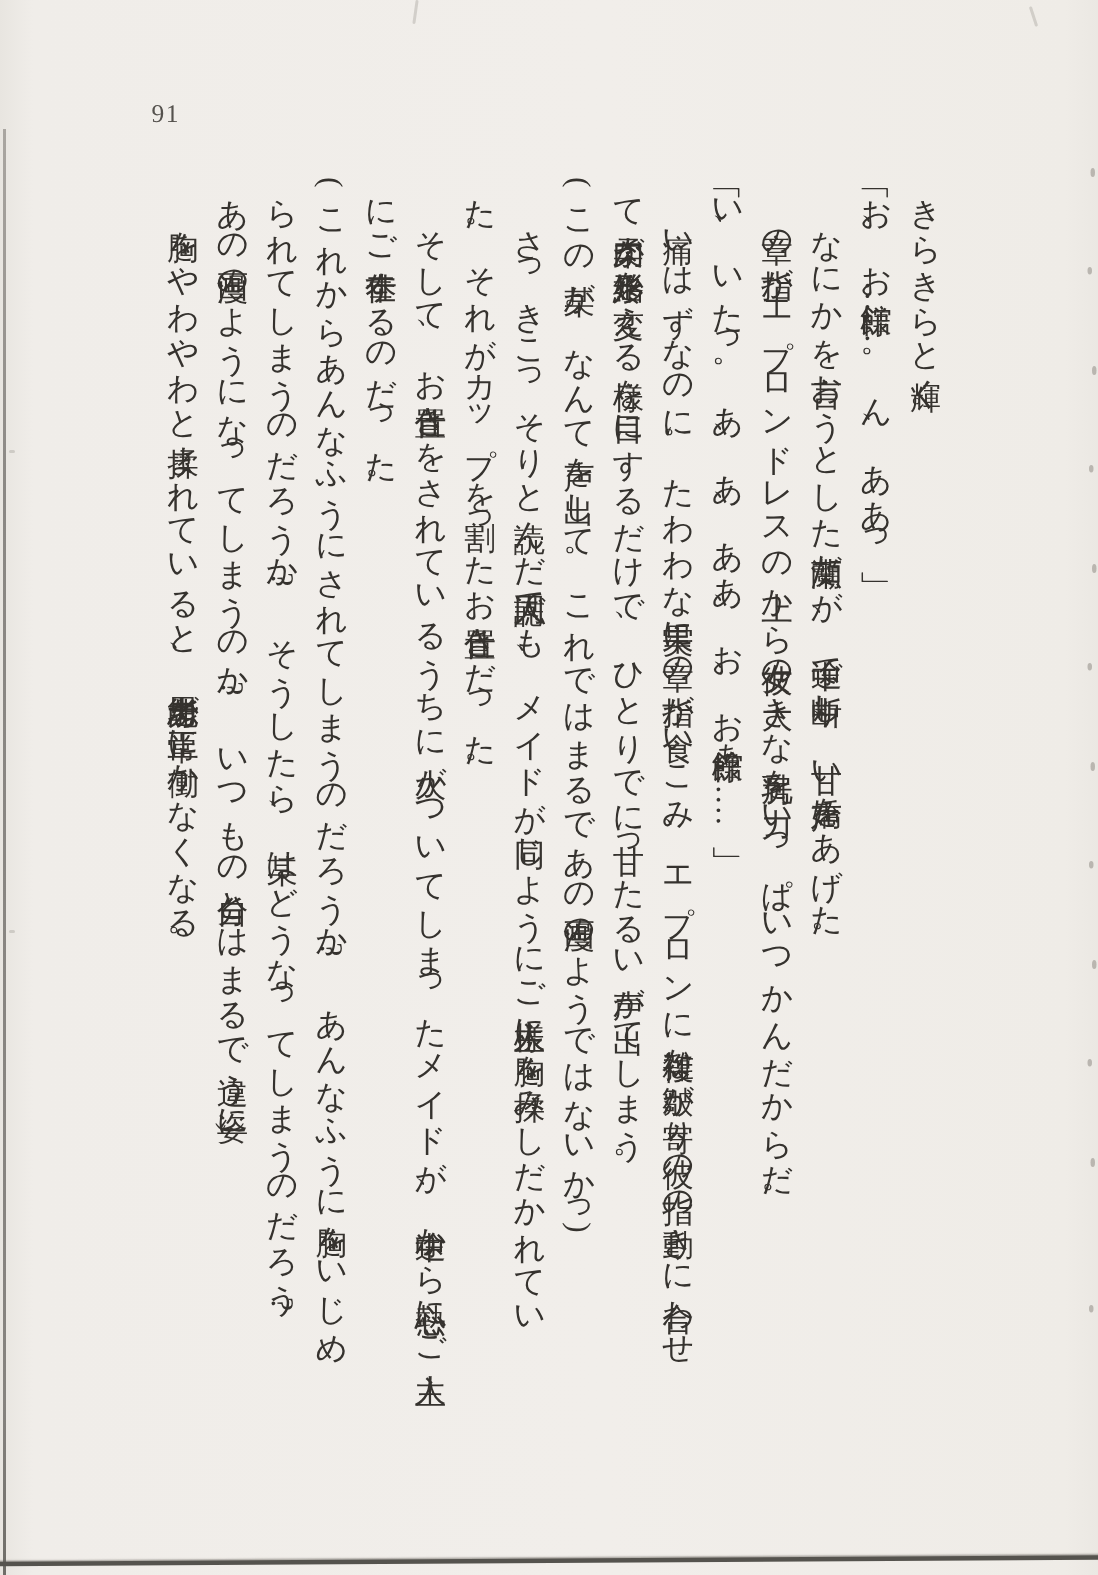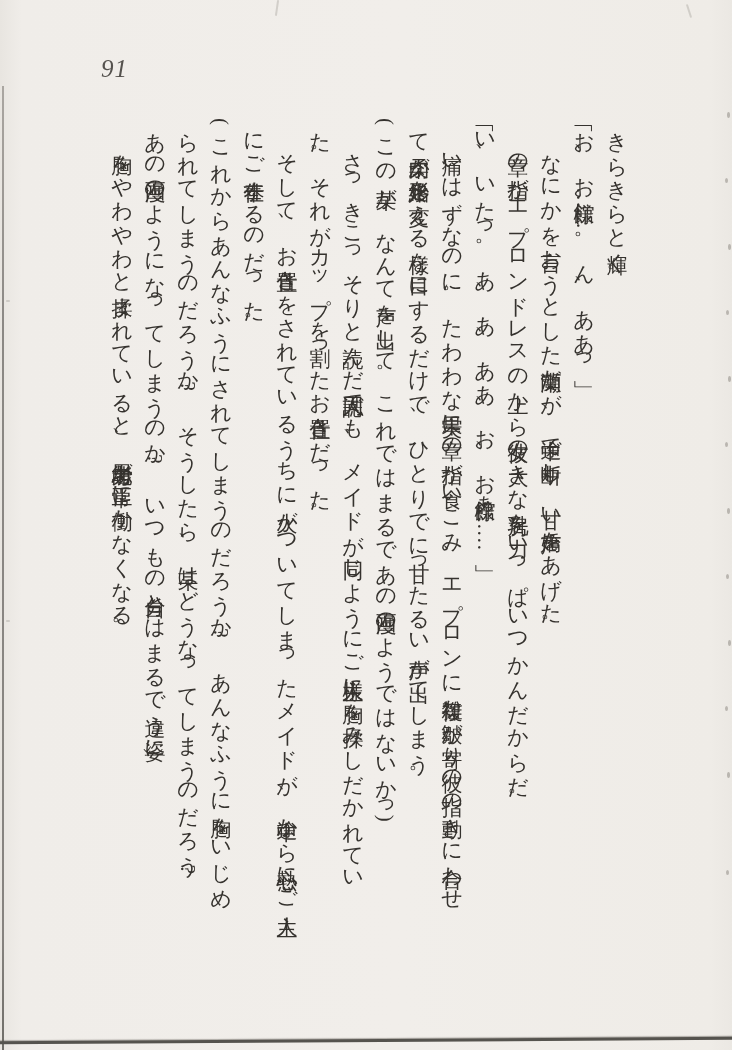--- a/index.html
+++ b/index.html
@@ -15,23 +15,22 @@
     font-family: "Liberation Serif", "DejaVu Serif", serif;
   }
   .page {
     position: absolute;
     inset: 0;
     background: linear-gradient(90deg, #e8e5e0 0%, #f0ede9 3%, #f1eeea 55%, #efece7 97%, #ebe8e3 100%);
   }
   .page-number {
     position: absolute;
     left: 101px;
-    top: 55px;
-    font-style: italic;
-    font-size: 25px;
+    top: 66px;
+    font-size: 17px;
     color: #55524e;
     letter-spacing: 1px;
   }
   .text-block {
     position: absolute;
     top: 118px;
     right: 99px;
     width: 561px;
     height: 800px;
     writing-mode: vertical-rl;

